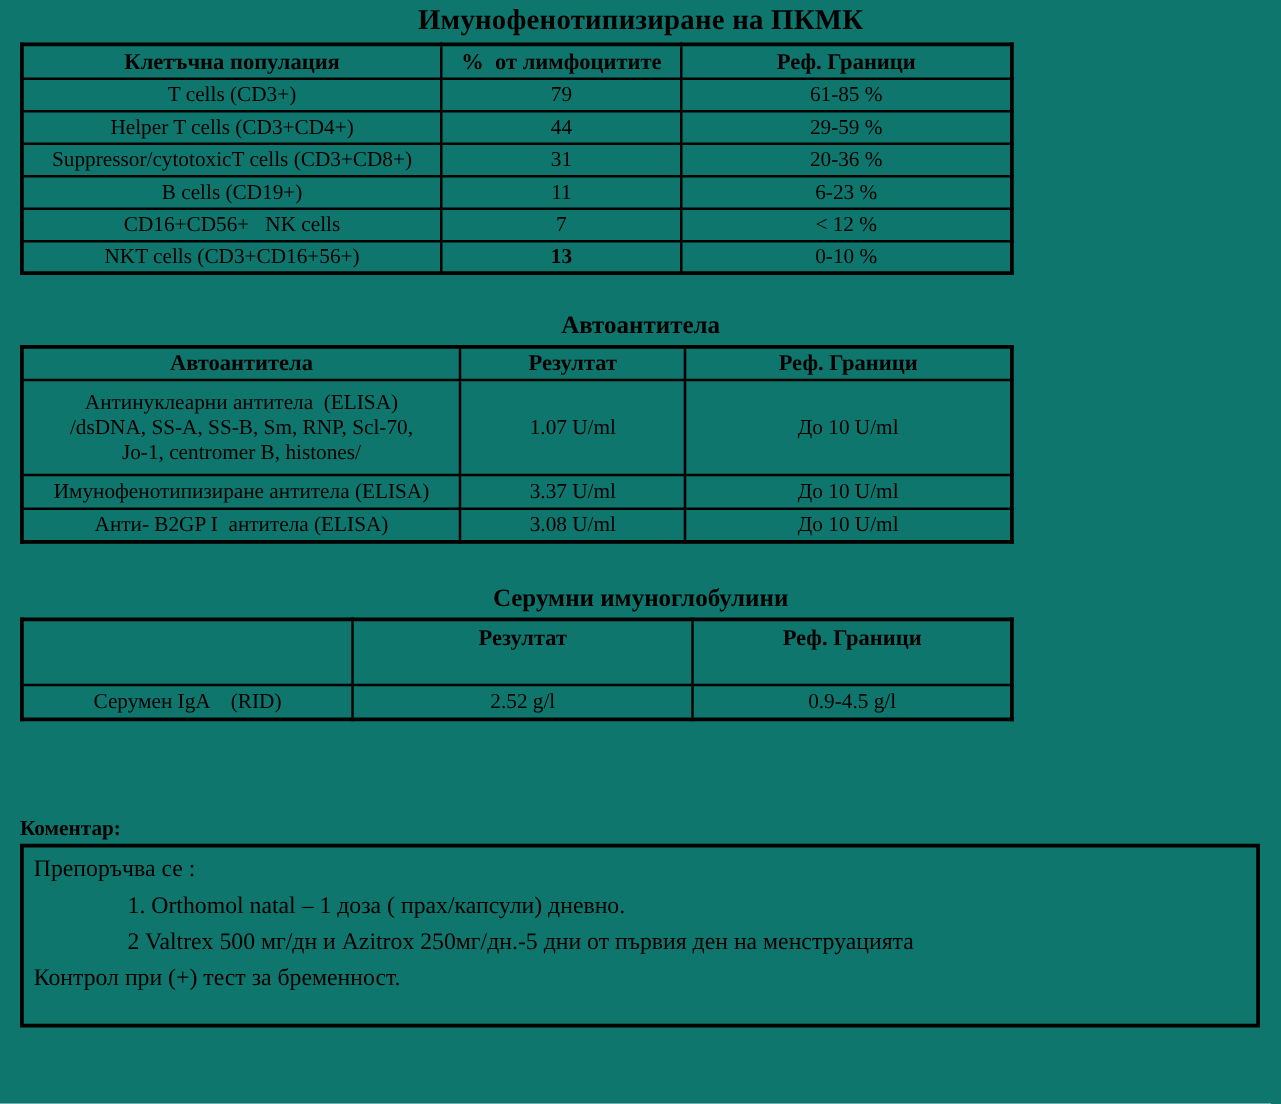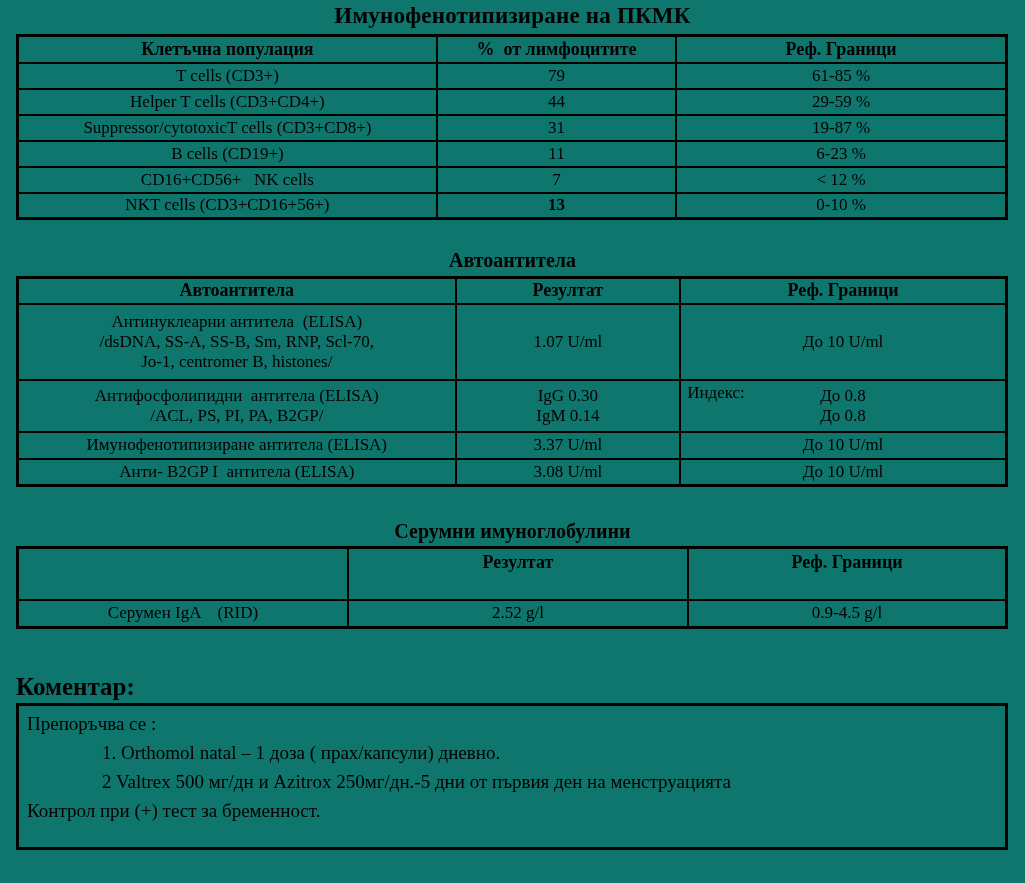--- a/index.html
+++ b/index.html
@@ -23,21 +23,21 @@
     letter-spacing: 0.2px;
   }
   .section-title {
     text-align: center;
     font-size: 20px;
     font-weight: bold;
   }
   table {
     border-collapse: collapse;
     table-layout: fixed;
-    width: 992px;
+    width: 795px;
     margin-left: 16px;
   }
   table.t-outer { border: 3px solid #000; }
   td, th {
     border: 2px solid #000;
     text-align: center;
     vertical-align: middle;
     font-size: 17px;
     padding: 1px 4px;
     white-space: pre-wrap;
@@ -68,22 +68,22 @@
   }
   .h3-title { margin-top: 33px; }
   .t3 { margin-top: 3px; }
   .t3 th { height: 52px; vertical-align: top; padding-top: 3px; }
   .t3 td { height: 28px; }
   .t3 .c1 { width: 33.4%; }
   .t3 .c2 { width: 34.4%; }
   .t3 .c3 { width: 32.2%; }
   .bold-val { font-weight: bold; }
   .comment-label {
-    margin: 44px 0 2px 16px;
-    font-size: 25px;
+    margin: 76px 0 2px 16px;
+    font-size: 17px;
     font-weight: bold;
   }
   .comment-box {
     margin-left: 16px;
     width: 992px;
     min-height: 147px;
     border: 3px solid #000;
     padding: 3px 8px 6px 8px;
     font-size: 19px;
     line-height: 29px;
@@ -110,21 +110,21 @@
       <td class="c3">61-85 %</td>
     </tr>
     <tr>
       <td class="c1">Helper T cells (CD3+CD4+)</td>
       <td class="c2">44</td>
       <td class="c3">29-59 %</td>
     </tr>
     <tr>
       <td class="c1">Suppressor/cytotoxicT cells (CD3+CD8+)</td>
       <td class="c2">31</td>
-      <td class="c3">19-87 %</td>
+      <td class="c3">20-36 %</td>
     </tr>
     <tr>
       <td class="c1">B cells (CD19+)</td>
       <td class="c2">11</td>
       <td class="c3">6-23 %</td>
     </tr>
     <tr>
       <td class="c1">CD16+CD56+   NK cells</td>
       <td class="c2">7</td>
       <td class="c3">&lt; 12 %</td>
@@ -143,25 +143,20 @@
     <tbody>
         <tr>
       <th class="c1">Автоантитела</th>
       <th class="c2">Резултат</th>
       <th class="c3">Реф. Граници</th>
     </tr>
     <tr class="row-tall">
       <td class="c1"><div>Антинуклеарни антитела  (ELISA)</div><div>/dsDNA, SS-A, SS-B, Sm, RNP, Scl-70,</div><div>Jo-1, centromer B, histones/</div></td>
       <td class="c2">1.07 U/ml</td>
       <td class="c3">До 10 U/ml</td>
-    </tr>
-    <tr class="row-2line">
-      <td class="c1"><div>Антифосфолипидни  антитела (ELISA)</div><div>/ACL, PS, PI, PA, B2GP/</div></td>
-      <td class="c2"><div>IgG 0.30</div><div>IgM 0.14</div></td>
-      <td class="c3 idx-cell"><span class="idx-label">Индекс:</span><div>До 0.8</div><div>До 0.8</div></td>
     </tr>
     <tr class="row-1line">
       <td class="c1">Имунофенотипизиране антитела (ELISA)</td>
       <td class="c2">3.37 U/ml</td>
       <td class="c3">До 10 U/ml</td>
     </tr>
     <tr class="row-1line">
       <td class="c1">Анти- B2GP I  антитела (ELISA)</td>
       <td class="c2">3.08 U/ml</td>
       <td class="c3">До 10 U/ml</td>

